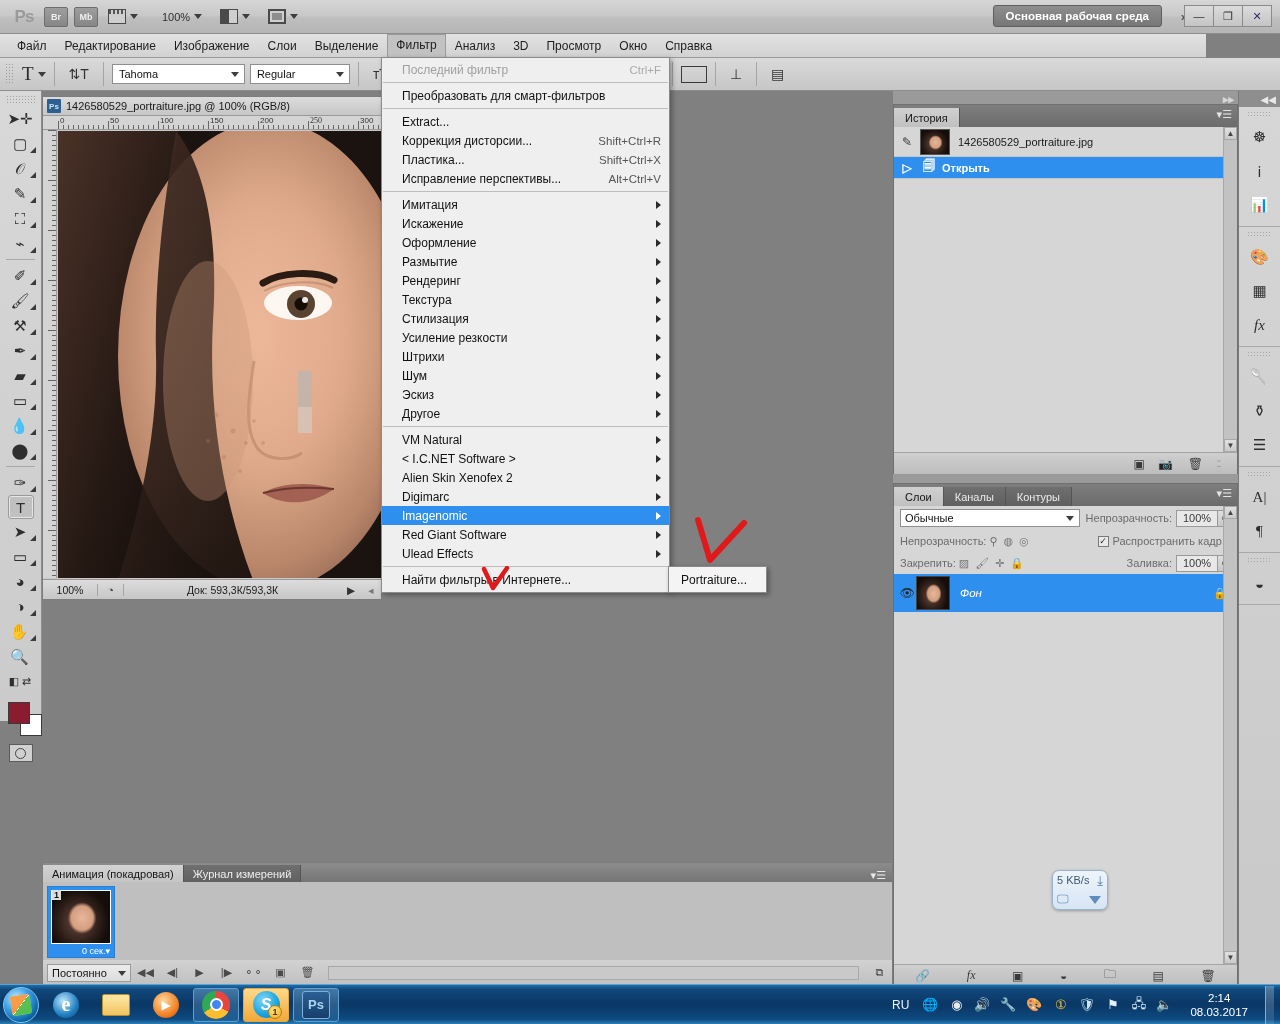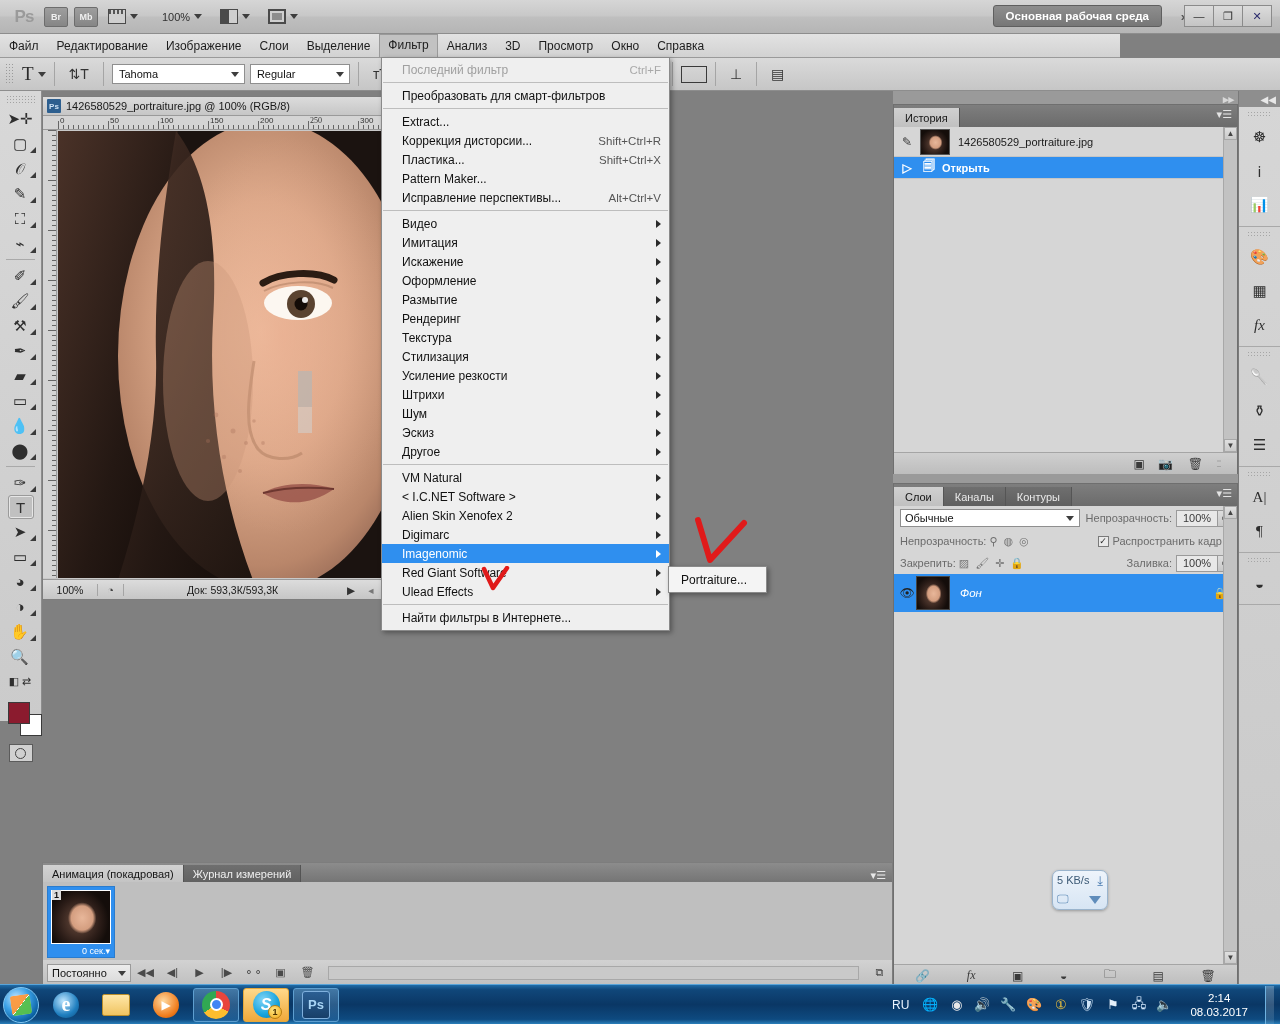--- a/index.html
+++ b/index.html
@@ -58,24 +58,24 @@
   .wc{
     width:30px; height:22px; border:1px solid #8b8b8b;
     background:linear-gradient(180deg,#dcdcdc,#c4c4c4);
     display:flex;align-items:center;justify-content:center; font-size:11px; color:#333;
     margin-left:-1px;
   }
   .wc.close{ color:#2d2d6e; }
 
   
   .menubar{
-    position:absolute; left:0; top:34px; width:1120px; height:24px;
+    position:absolute; left:0; top:34px; width:1206px; height:24px;
     background:linear-gradient(180deg,#e2e2e2,#d2d2d2);
     border-bottom:1px solid #9a9a9a;
-    display:flex; align-items:center; 
+    display:flex; align-items:center; padding-left:8px;
   }
   .menuitem{ padding:3px 9px; font-size:12px; color:#1d1d1d; line-height:16px; }
   .menuitem.active{ background:#c2c2c2; border:1px solid #9a9a9a; border-bottom:none; padding:2px 8px 4px; position:relative; z-index:60;}
 
   
   .optionsbar{
     position:absolute; left:0; top:58px; width:1280px; height:33px;
     background:linear-gradient(180deg,#dadada,#c6c6c6);
     border-bottom:1px solid #8d8d8d;
     display:flex; align-items:center;
@@ -678,31 +678,24 @@
       </div>
       <div class="mrow">
         <span>Коррекция дисторсии...</span>
         <span class="sc">Shift+Ctrl+R</span>
       </div>
       <div class="mrow">
         <span>Пластика...</span>
         <span class="sc">Shift+Ctrl+X</span>
       </div>
       <div class="mrow">
-        <span>Pattern Maker...</span>
-      </div>
-      <div class="mrow">
         <span>Исправление перспективы...</span>
         <span class="sc">Alt+Ctrl+V</span>
       </div>
       <div class="msep"></div>
-      <div class="mrow">
-        <span>Видео</span>
-        <span class="arr"></span>
-      </div>
       <div class="mrow">
         <span>Имитация</span>
         <span class="arr"></span>
       </div>
       <div class="mrow">
         <span>Искажение</span>
         <span class="arr"></span>
       </div>
       <div class="mrow">
         <span>Оформление</span>

